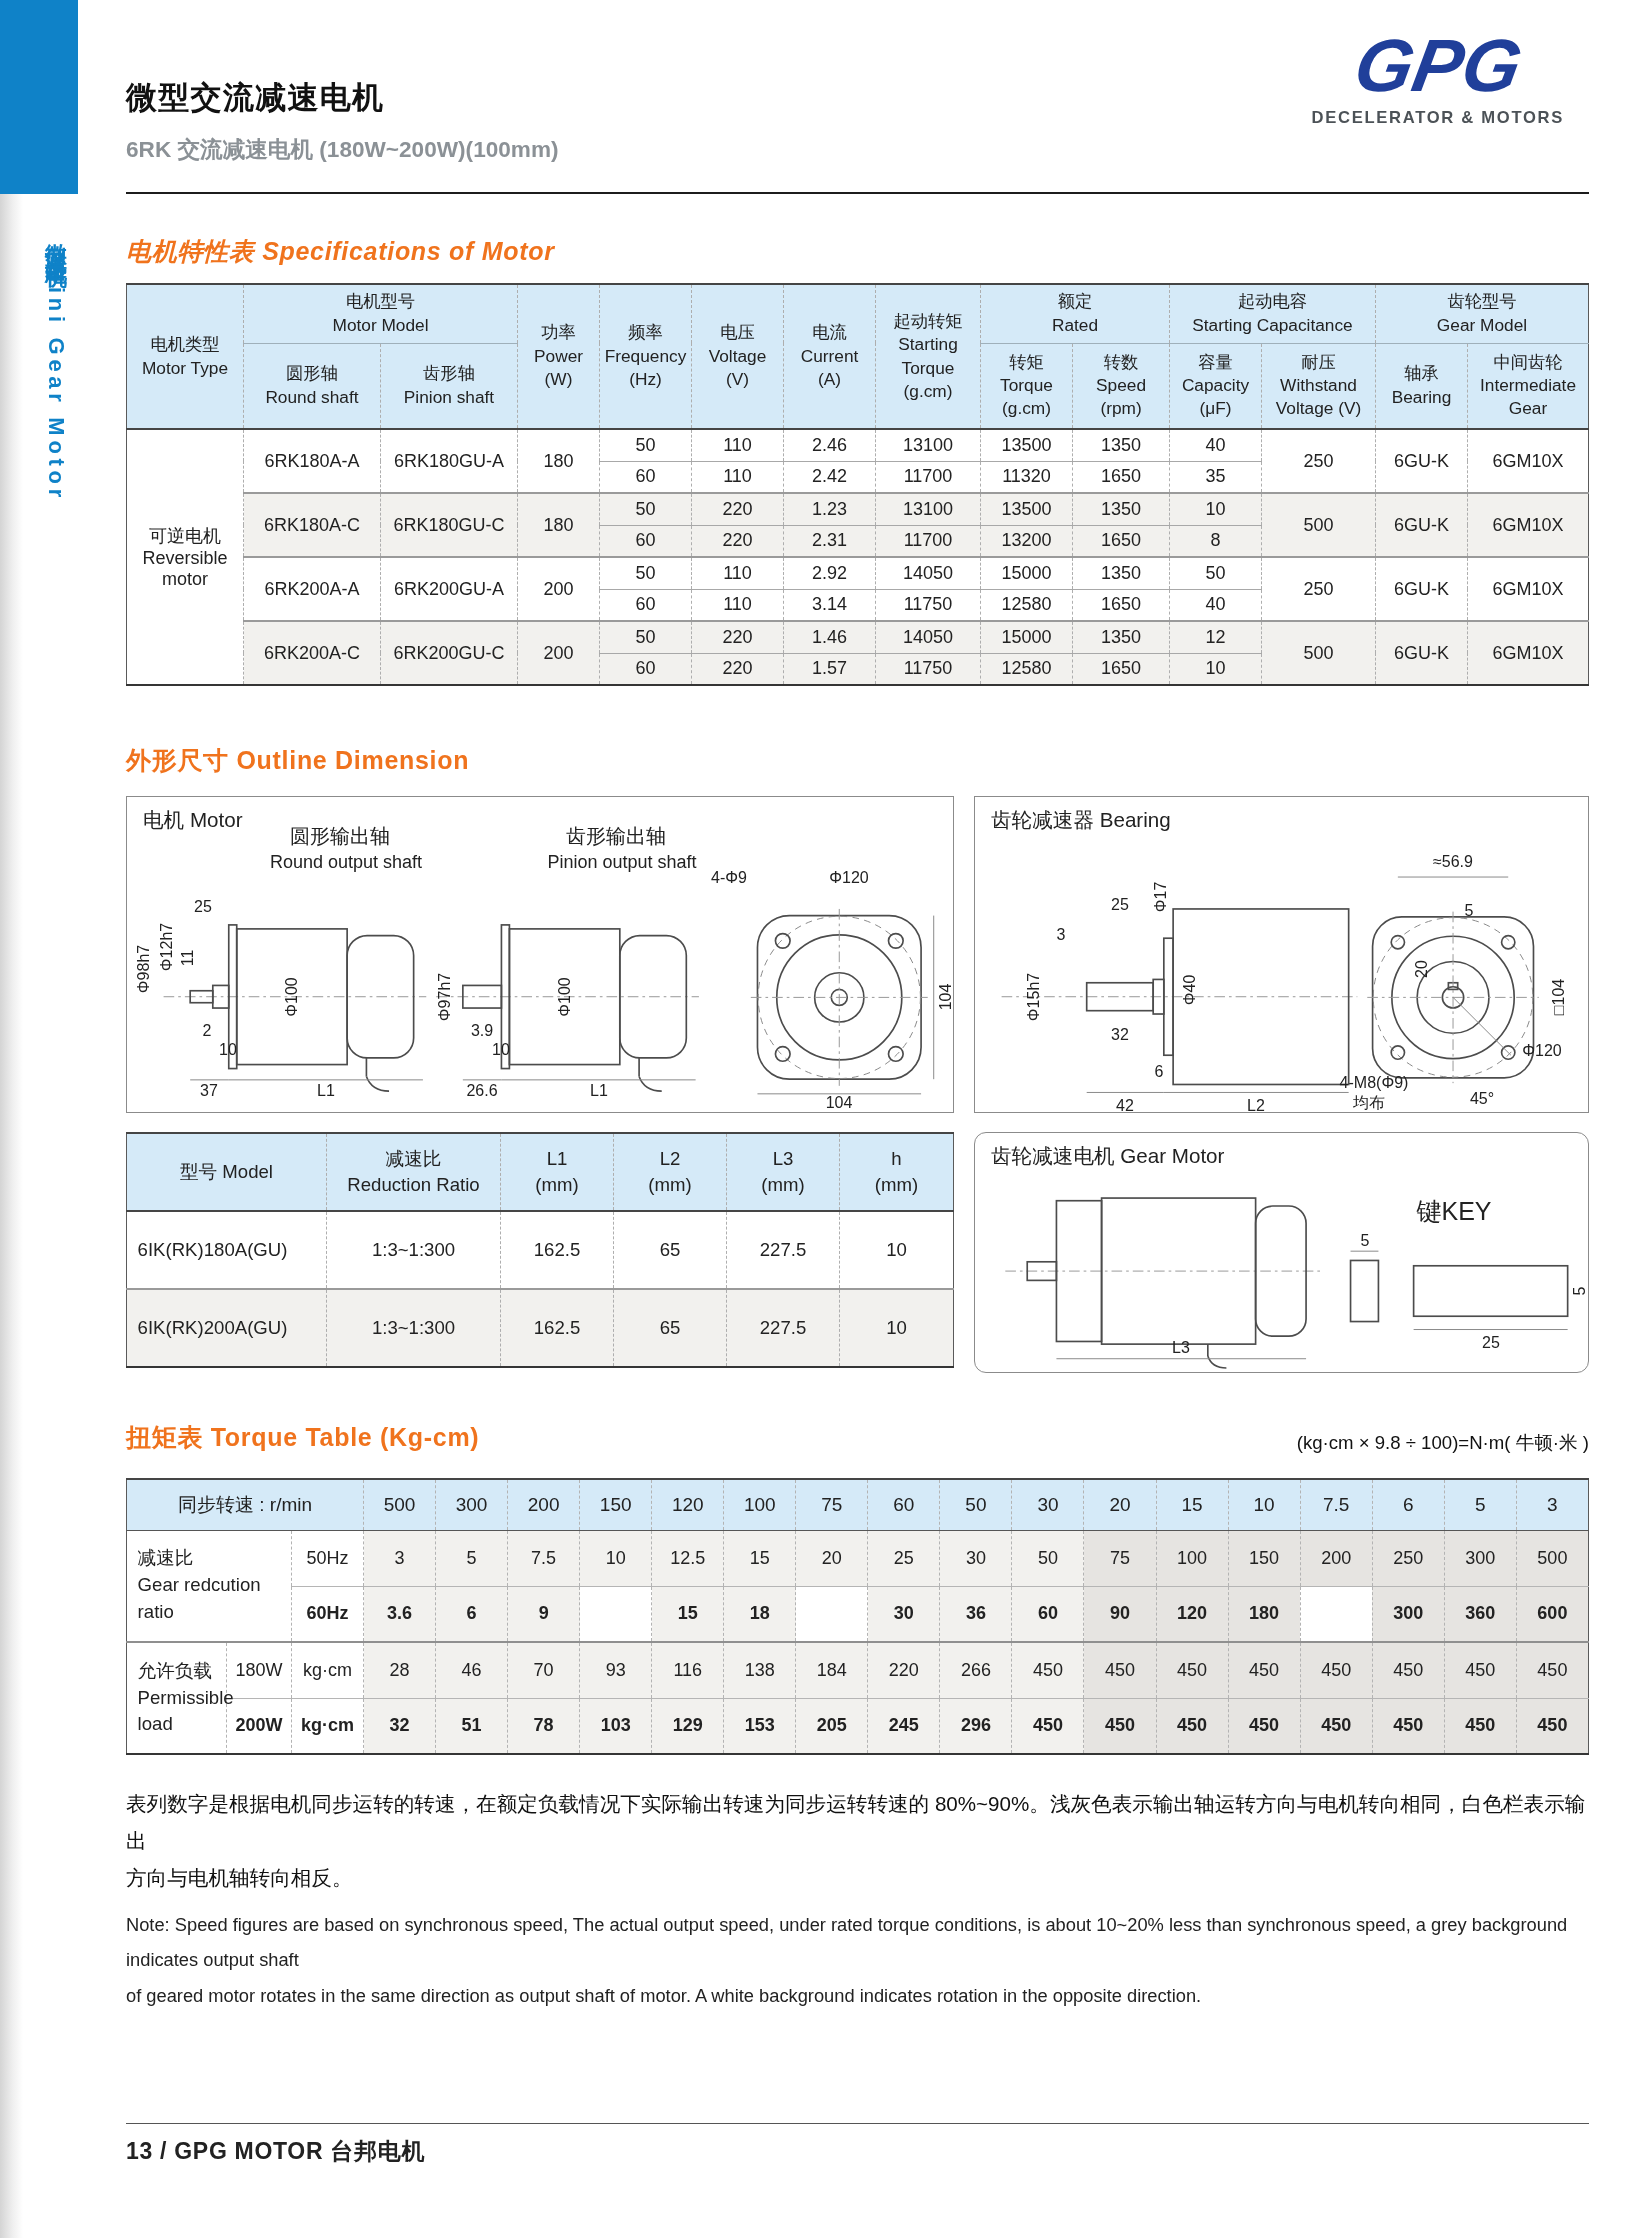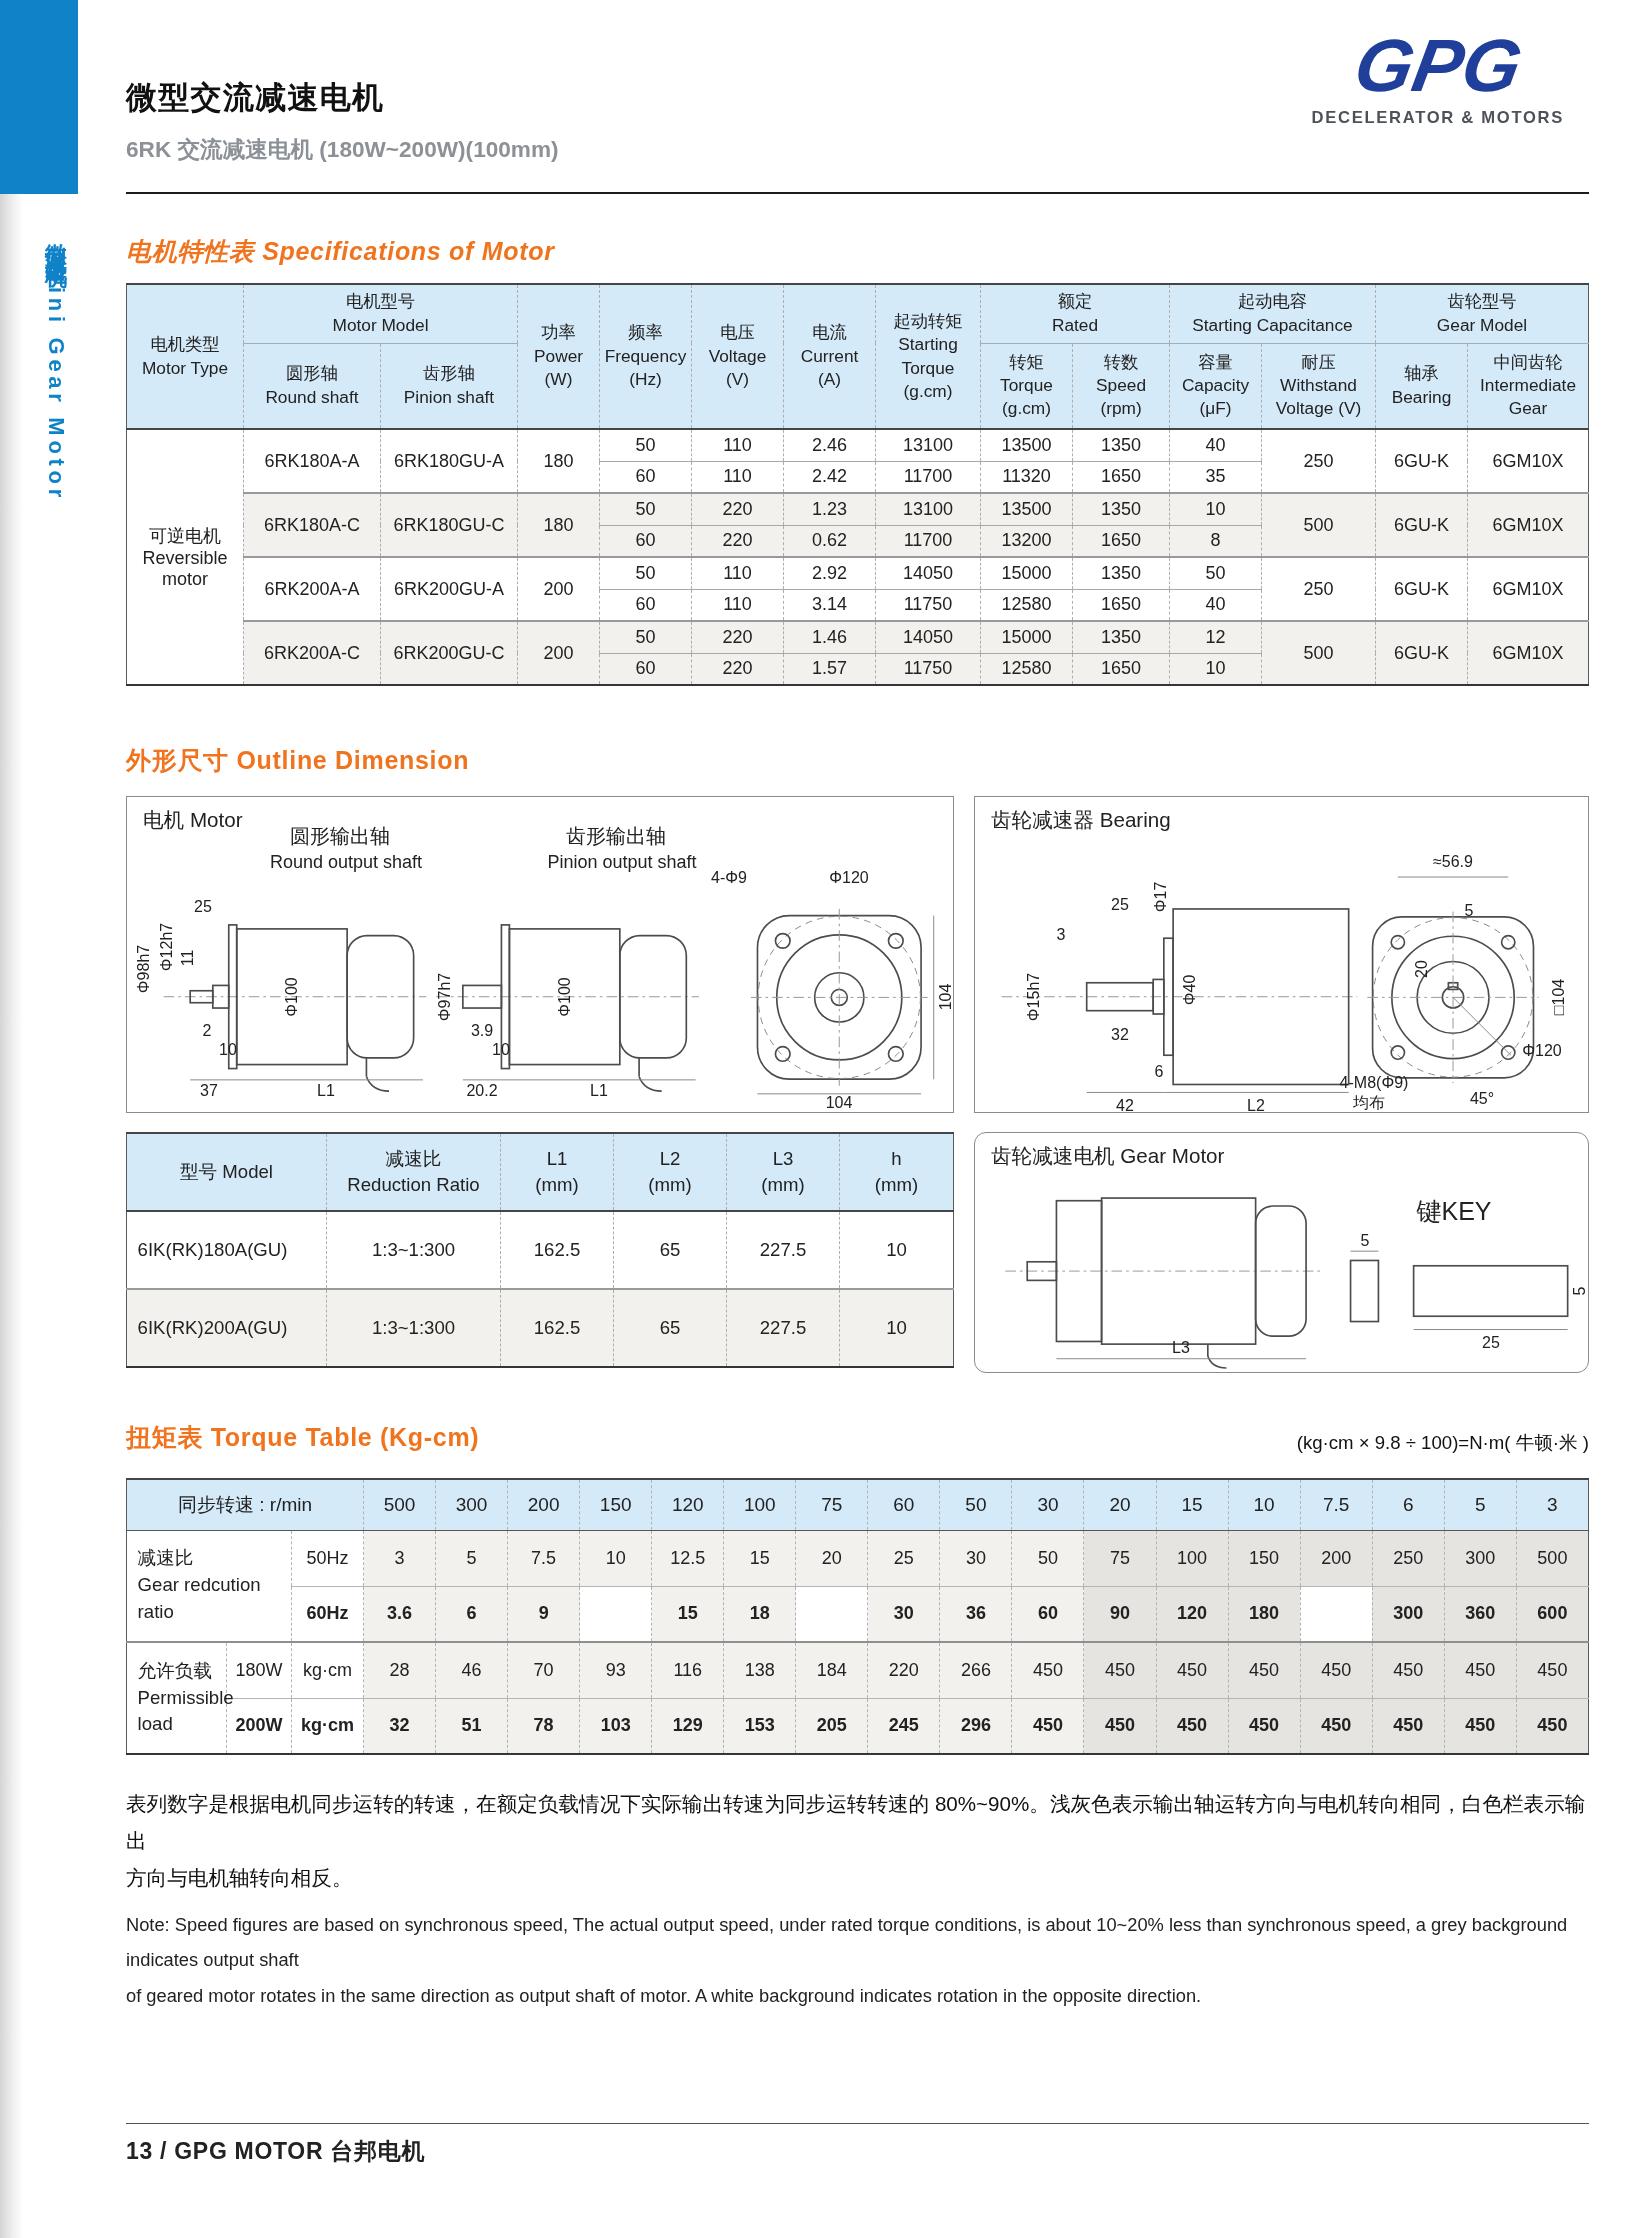--- a/index.html
+++ b/index.html
@@ -214,21 +214,21 @@
         <td>13500</td>
         <td>1350</td>
         <td>10</td>
         <td rowspan="2">500</td>
         <td rowspan="2">6GU-K</td>
         <td rowspan="2">6GM10X</td>
       </tr>
       <tr class="r1 shade">
         <td>60</td>
         <td>220</td>
-        <td>0.62</td>
+        <td>2.31</td>
         <td>11700</td>
         <td>13200</td>
         <td>1650</td>
         <td>8</td>
       </tr>
       <tr class="r0 gsep">
         <td rowspan="2">6RK200A-A</td>
         <td rowspan="2">6RK200GU-A</td>
         <td rowspan="2">200</td>
         <td>50</td>
@@ -331,21 +331,21 @@
       <span class="dlabel rot" style="left: 17.3px; top: 172px;">Φ98h7</span>
       <span class="dlabel rot" style="left: 165px; top: 200px;">Φ100</span>
       <span class="dlabel" style="left: 80px; top: 234px;">2</span>
       <span class="dlabel" style="left: 101px; top: 253px;">10</span>
       <span class="dlabel" style="left: 82px; top: 294px;">37</span>
       <span class="dlabel" style="left: 199px; top: 294px;">L1</span>
       <span class="dlabel rot" style="left: 318px; top: 200px;">Φ97h7</span>
       <span class="dlabel rot" style="left: 438px; top: 200px;">Φ100</span>
       <span class="dlabel" style="left: 355px; top: 234px;">3.9</span>
       <span class="dlabel" style="left: 374px; top: 253px;">10</span>
-      <span class="dlabel" style="left: 355px; top: 294px;">20.2</span>
+      <span class="dlabel" style="left: 355px; top: 294px;">26.6</span>
       <span class="dlabel" style="left: 472px; top: 294px;">L1</span>
       <span class="dlabel" style="left: 602px; top: 81px;">4-Φ9</span>
       <span class="dlabel" style="left: 722px; top: 81px;">Φ120</span>
       <span class="dlabel rot" style="left: 819px; top: 200px;">104</span>
       <span class="dlabel" style="left: 712px; top: 306px;">104</span>
     </div>
 
   <div class="obox" id="box-gearbox">
     <svg width="615" height="317" viewBox="0 0 925 476">
       <line class="cl" x1="40" y1="300" x2="575" y2="300"></line>

